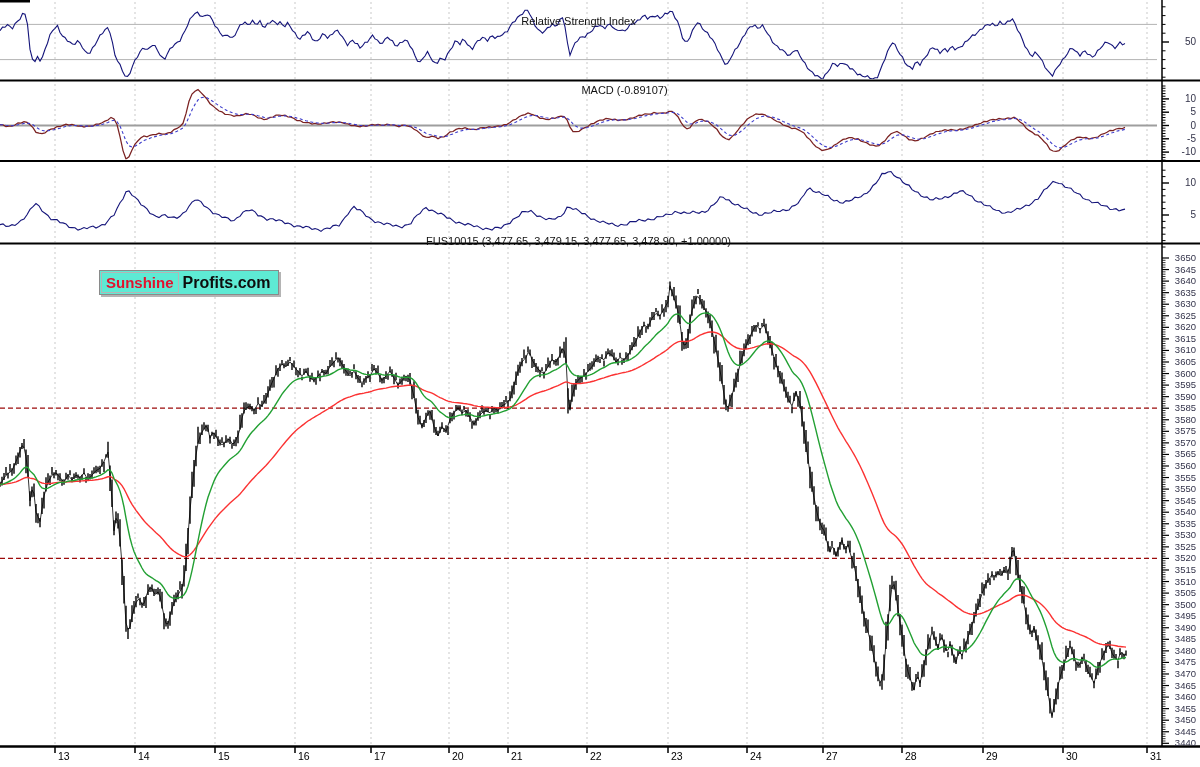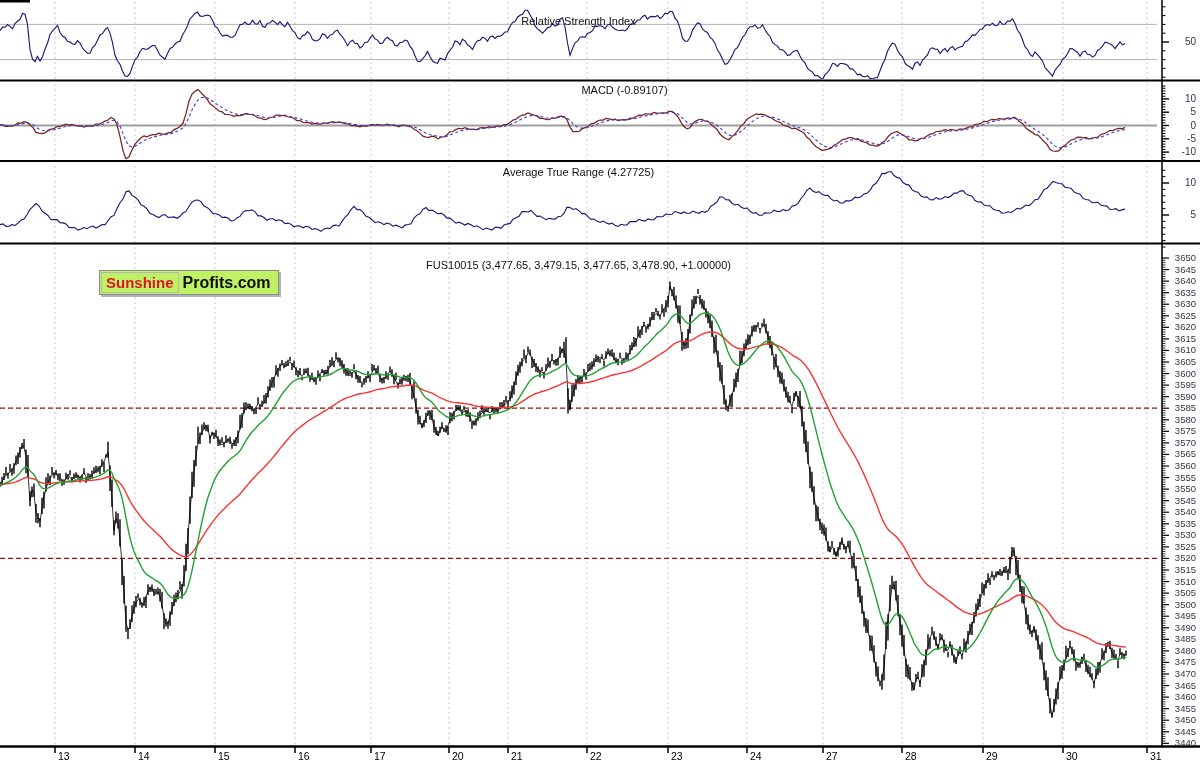--- a/index.html
+++ b/index.html
@@ -3,23 +3,23 @@
 <meta charset="utf-8">
 <style>
   html,body{margin:0;padding:0;background:#fff;}
   .stage{position:relative;width:1200px;height:767px;background:#ffffff;overflow:hidden;
          font-family:"Liberation Sans", sans-serif;}
   svg{position:absolute;left:0;top:0;}
   .ptitle{position:absolute;left:0;width:1157px;text-align:center;font-size:11px;color:#111;}
   .t-rsi{top:15px;}
   .t-macd{top:84px;padding-left:46px;}
   .t-atr{top:166px;}
-  .t-price{top:259px;text-align:center;}
+  .t-price{top:235px;text-align:center;}
   .logo{position:absolute;left:99px;top:270px;display:inline-flex;align-items:center;
-        background:#bef264;border:1px solid #8a8a8a;box-shadow:2px 2px 0 rgba(130,130,130,.6);
+        background:#5eead4;border:1px solid #8a8a8a;box-shadow:2px 2px 0 rgba(130,130,130,.6);
         padding:1px;}
   .logo .p1{display:inline-block;border:1px solid #b5b5b5;padding:1px 4px;
             color:#e3112e;font-weight:bold;font-size:15px;line-height:17px;}
   .logo .p2{display:inline-block;padding:1px 6px 1px 4px;color:#0d0d0d;font-weight:bold;
             font-size:16px;line-height:17px;}
 </style>
 </head>
 <body>
 
 <div class="stage">
@@ -1038,19 +1038,18 @@
         <line x1="983" y1="746" x2="983" y2="753" stroke="#000" stroke-width="1.5"></line>
         <text x="986" y="760" text-anchor="start" font-size="10.5" fill="#000" font-family="&quot;Liberation Sans&quot;,sans-serif">29</text>
         <line x1="1063" y1="746" x2="1063" y2="753" stroke="#000" stroke-width="1.5"></line>
         <text x="1066" y="760" text-anchor="start" font-size="10.5" fill="#000" font-family="&quot;Liberation Sans&quot;,sans-serif">30</text>
         <line x1="1147" y1="746" x2="1147" y2="753" stroke="#000" stroke-width="1.5"></line>
         <text x="1150" y="760" text-anchor="start" font-size="10.5" fill="#000" font-family="&quot;Liberation Sans&quot;,sans-serif">31</text>
       </g>
     </svg>
   <div class="ptitle t-rsi">Relative Strength Index</div>
   <div class="ptitle t-macd">MACD (-0.89107)</div>
-  <div class="ptitle t-atr">Average True Range (4.27725)</div>
   <div class="ptitle t-price">FUS10015 (3,477.65, 3,479.15, 3,477.65, 3,478.90, +1.00000)</div>
   <div class="logo">
     <span class="p1">Sunshine</span>
     <span class="p2">Profits.com</span>
   </div>
 </div>
 
 </body></html>

